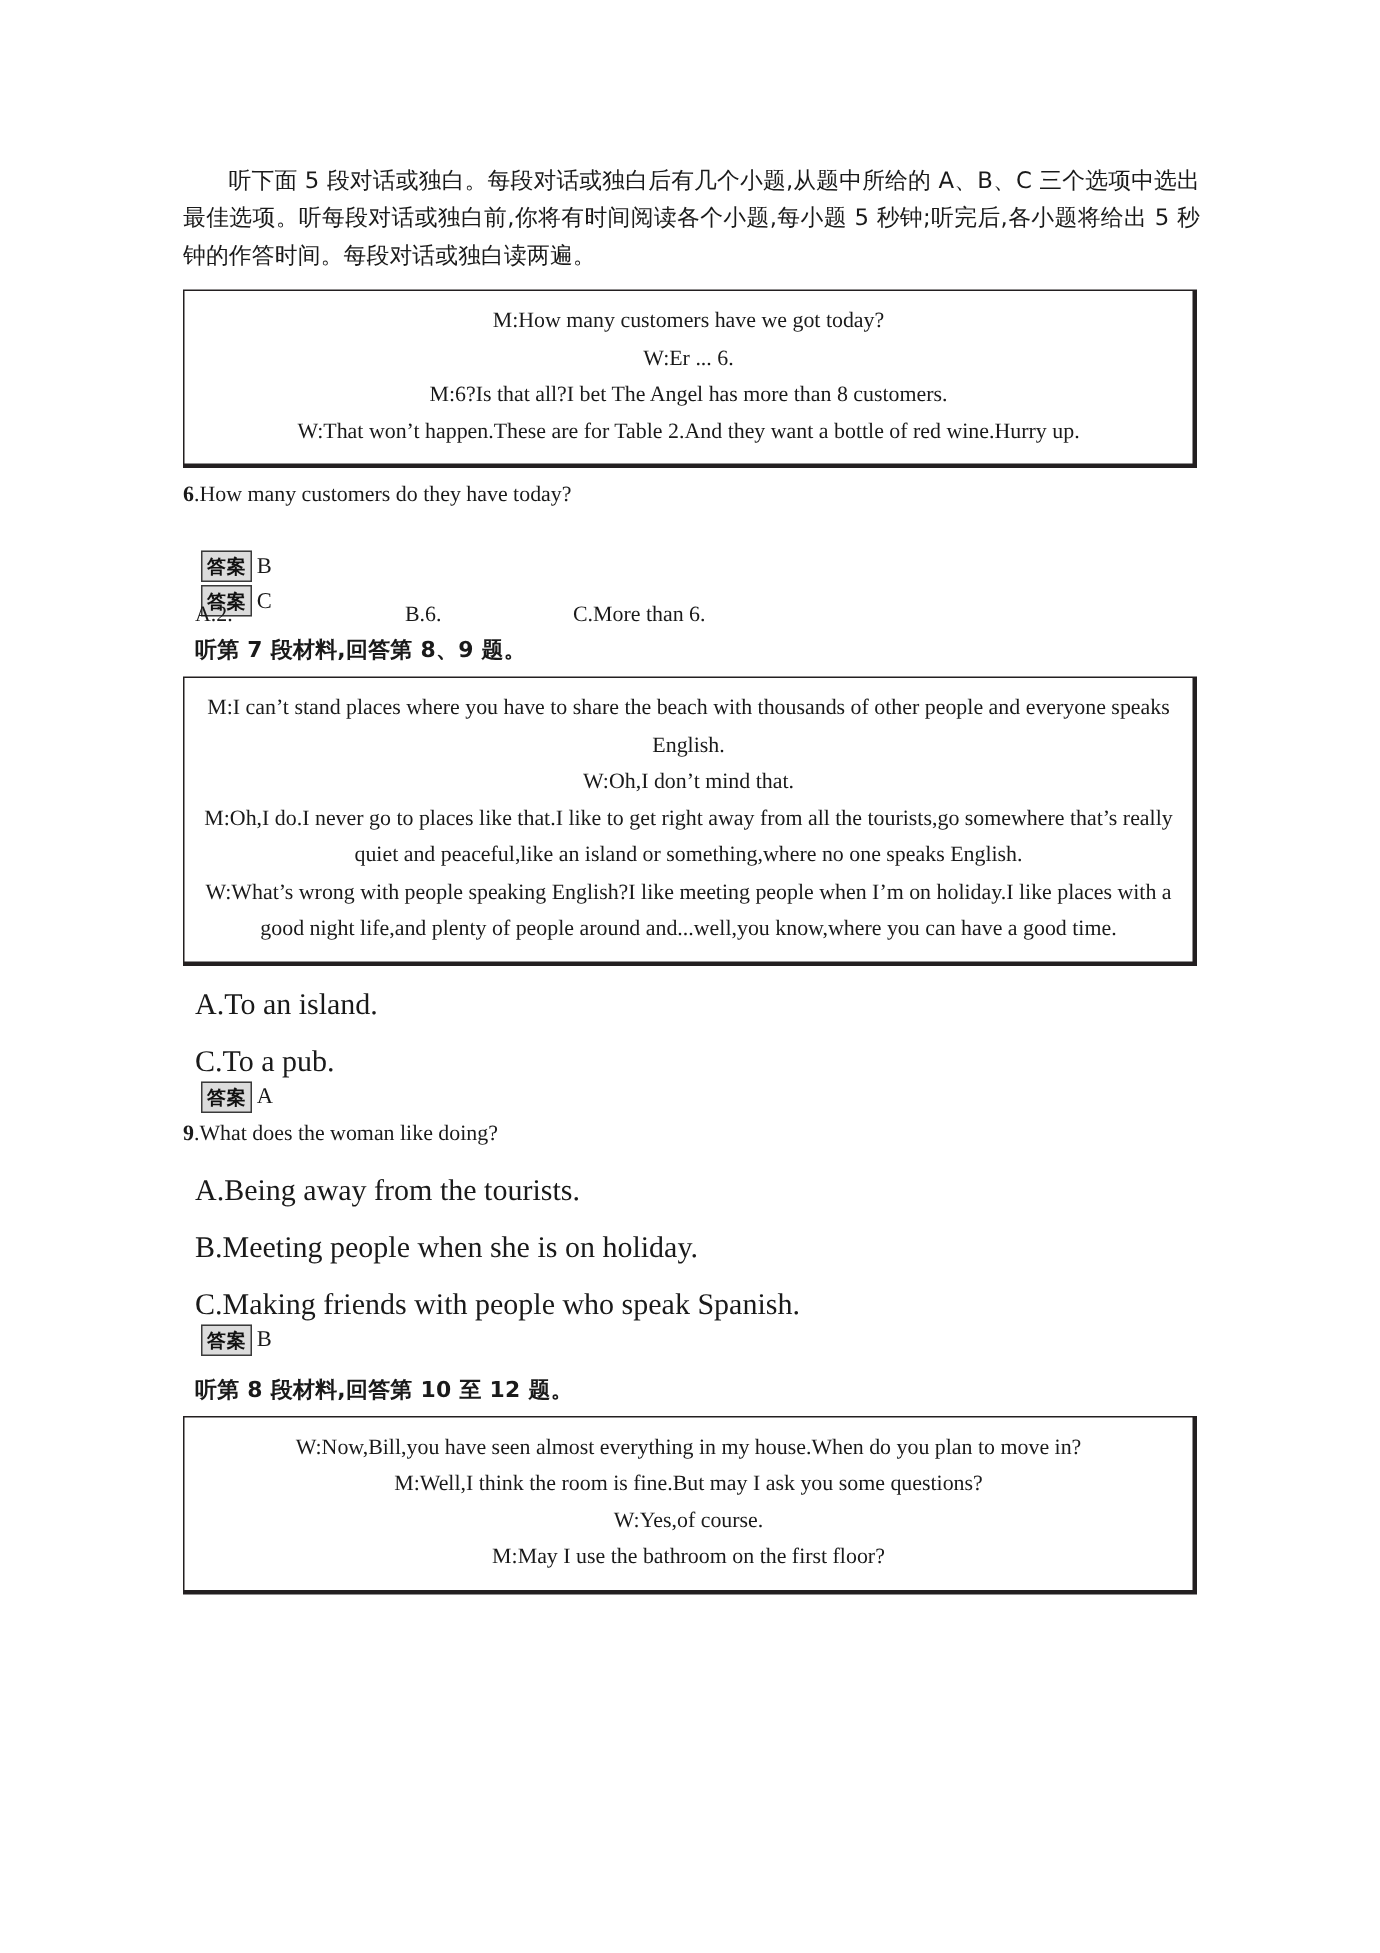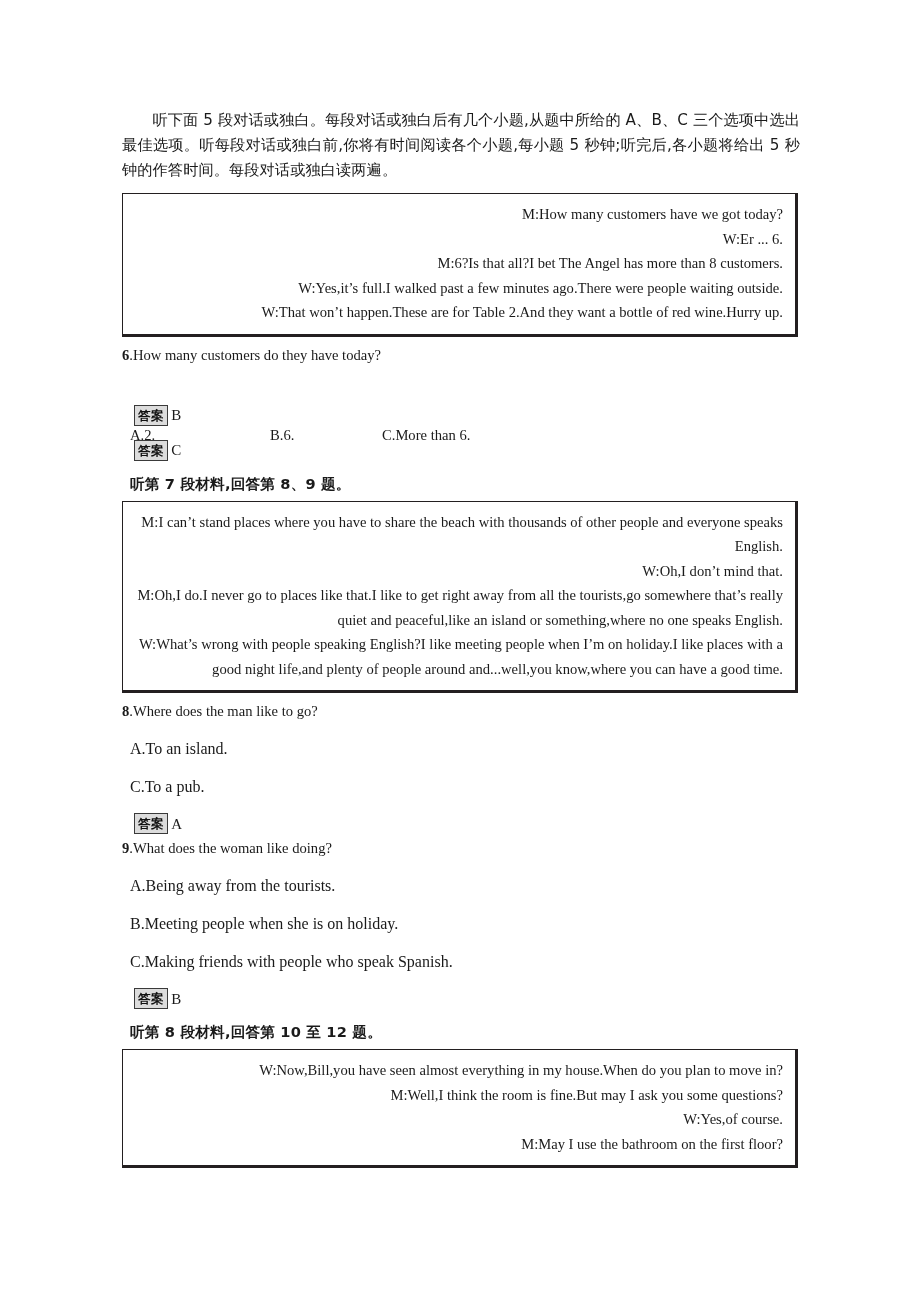--- a/index.html
+++ b/index.html
@@ -64,21 +64,21 @@
     border: 1px solid #231f20;
     border-right-width: 3px;
     border-bottom-width: 3px;
     background: #ffffff;
     padding: 8px 12px 9px 12px;
   }
   .dlg-line {
     font-size: 14.6px;
     line-height: 24.5px;
     margin: 0;
-    text-align: right;
+    text-align: center;
     white-space: normal;
   }
 
   
   .question {
     margin: 2px 0 0 0;
   }
   .q-stem {
     font-size: 14.6px;
     line-height: 24px;
@@ -100,31 +100,31 @@
     top: 16px;
     white-space: nowrap;
     margin-top: 40px;
   }
   .opts-row .opt.o0 { left: 8px; }
   .opts-row .opt.o1 { left: 148px; }
   .opts-row .opt.o2 { left: 260px; }
 
   .opts-stack .opt {
     display: block;
-    font-size: 16px;
+    font-size: 20px;
     line-height: 24px;
     margin-left: 8px;
     margin-top: 14px;
   }
 
   
   .ans-line {
     display: flex;
     align-items: center;
-    margin: 14px 0 2px 0;
+    margin: 1px 0 2px 0;
     height: 21px;
     padding-left: 12px;
   }
   .ans-tag {
     display: inline-block;
     font-family: "DejaVu Sans", "Liberation Sans", sans-serif;
     font-size: 12.6px;
     font-weight: bold;
     line-height: 15px;
     padding: 2px 3px 2px 3px;
@@ -147,21 +147,20 @@
 
     <p class="intro cn">听下面 5 段对话或独白。每段对话或独白后有几个小题,从题中所给的 A、B、C 三个选项中选出最佳选项。听每段对话或独白前,你将有时间阅读各个小题,每小题 5 秒钟;听完后,各小题将给出 5 秒钟的作答时间。每段对话或独白读两遍。</p>
 
     <div>
 
       <div class="dlg-wrap">
         <div class="dlg-box">
           <p class="dlg-line">M:How many customers have we got today?</p>
           <p class="dlg-line">W:Er ... 6.</p>
           <p class="dlg-line">M:6?Is that all?I bet The Angel has more than 8 customers.</p>
-          <p class="dlg-line">W:Yes,it’s full.I walked past a few minutes ago.There were people waiting outside.</p>
           <p class="dlg-line">W:That won’t happen.These are for Table 2.And they want a bottle of red wine.Hurry up.</p>
         </div>
       </div>
 
       <div class="question">
         <p class="q-stem"><span class="q-num">6</span><span>.How many customers do they have today?</span></p>
         <div class="opts-row">
           <span class="opt o0">A.2.</span>
           <span class="opt o1">B.6.</span>
           <span class="opt o2">C.More than 6.</span>
@@ -186,21 +185,20 @@
       <div class="dlg-wrap">
         <div class="dlg-box">
           <p class="dlg-line">M:I can’t stand places where you have to share the beach with thousands of other people and everyone speaks English.</p>
           <p class="dlg-line">W:Oh,I don’t mind that.</p>
           <p class="dlg-line">M:Oh,I do.I never go to places like that.I like to get right away from all the tourists,go somewhere that’s really quiet and peaceful,like an island or something,where no one speaks English.</p>
           <p class="dlg-line">W:What’s wrong with people speaking English?I like meeting people when I’m on holiday.I like places with a good night life,and plenty of people around and...well,you know,where you can have a good time.</p>
         </div>
       </div>
 
       <div class="question">
-        <p class="q-stem"><span class="q-num">8</span><span>.Where does the man like to go?</span></p>
         <div class="opts-stack">
           <span class="opt">A.To an island.</span>
           <span class="opt">C.To a pub.</span>
         </div>
         <div class="ans-line">
           <span class="ans-tag">答案</span>
           <span class="ans-val">A</span>
         </div>
       </div>
 

